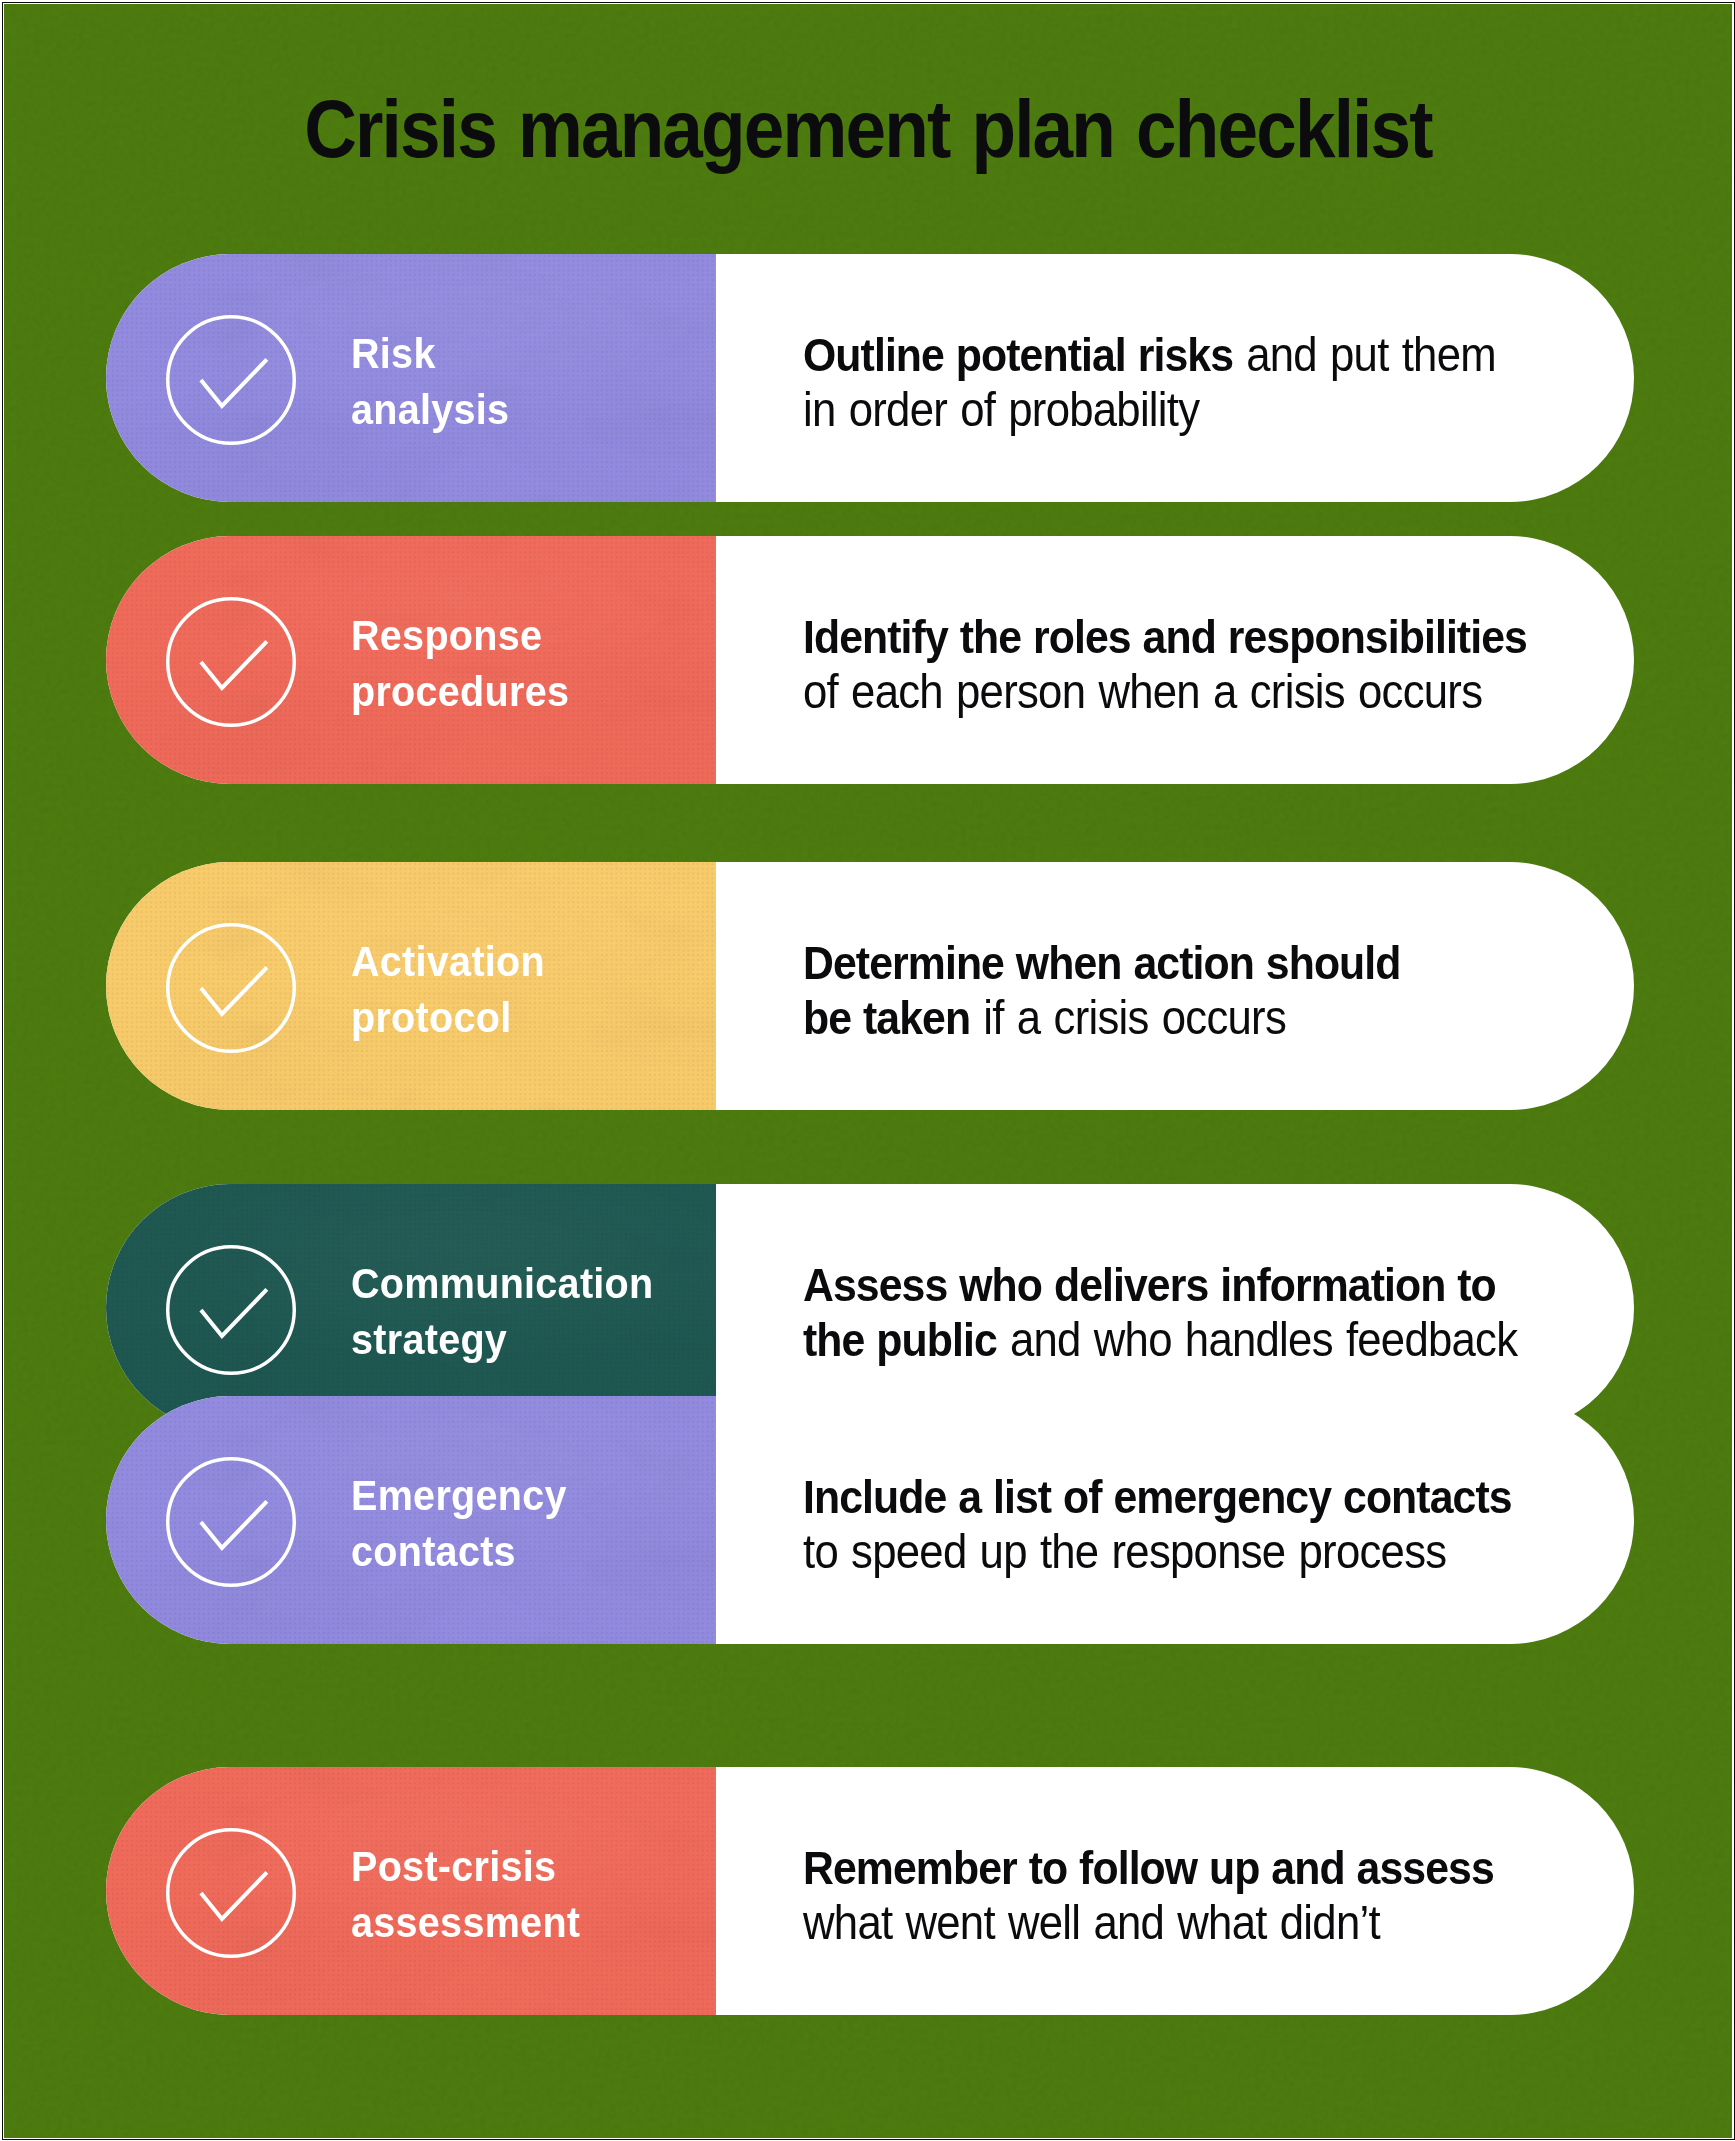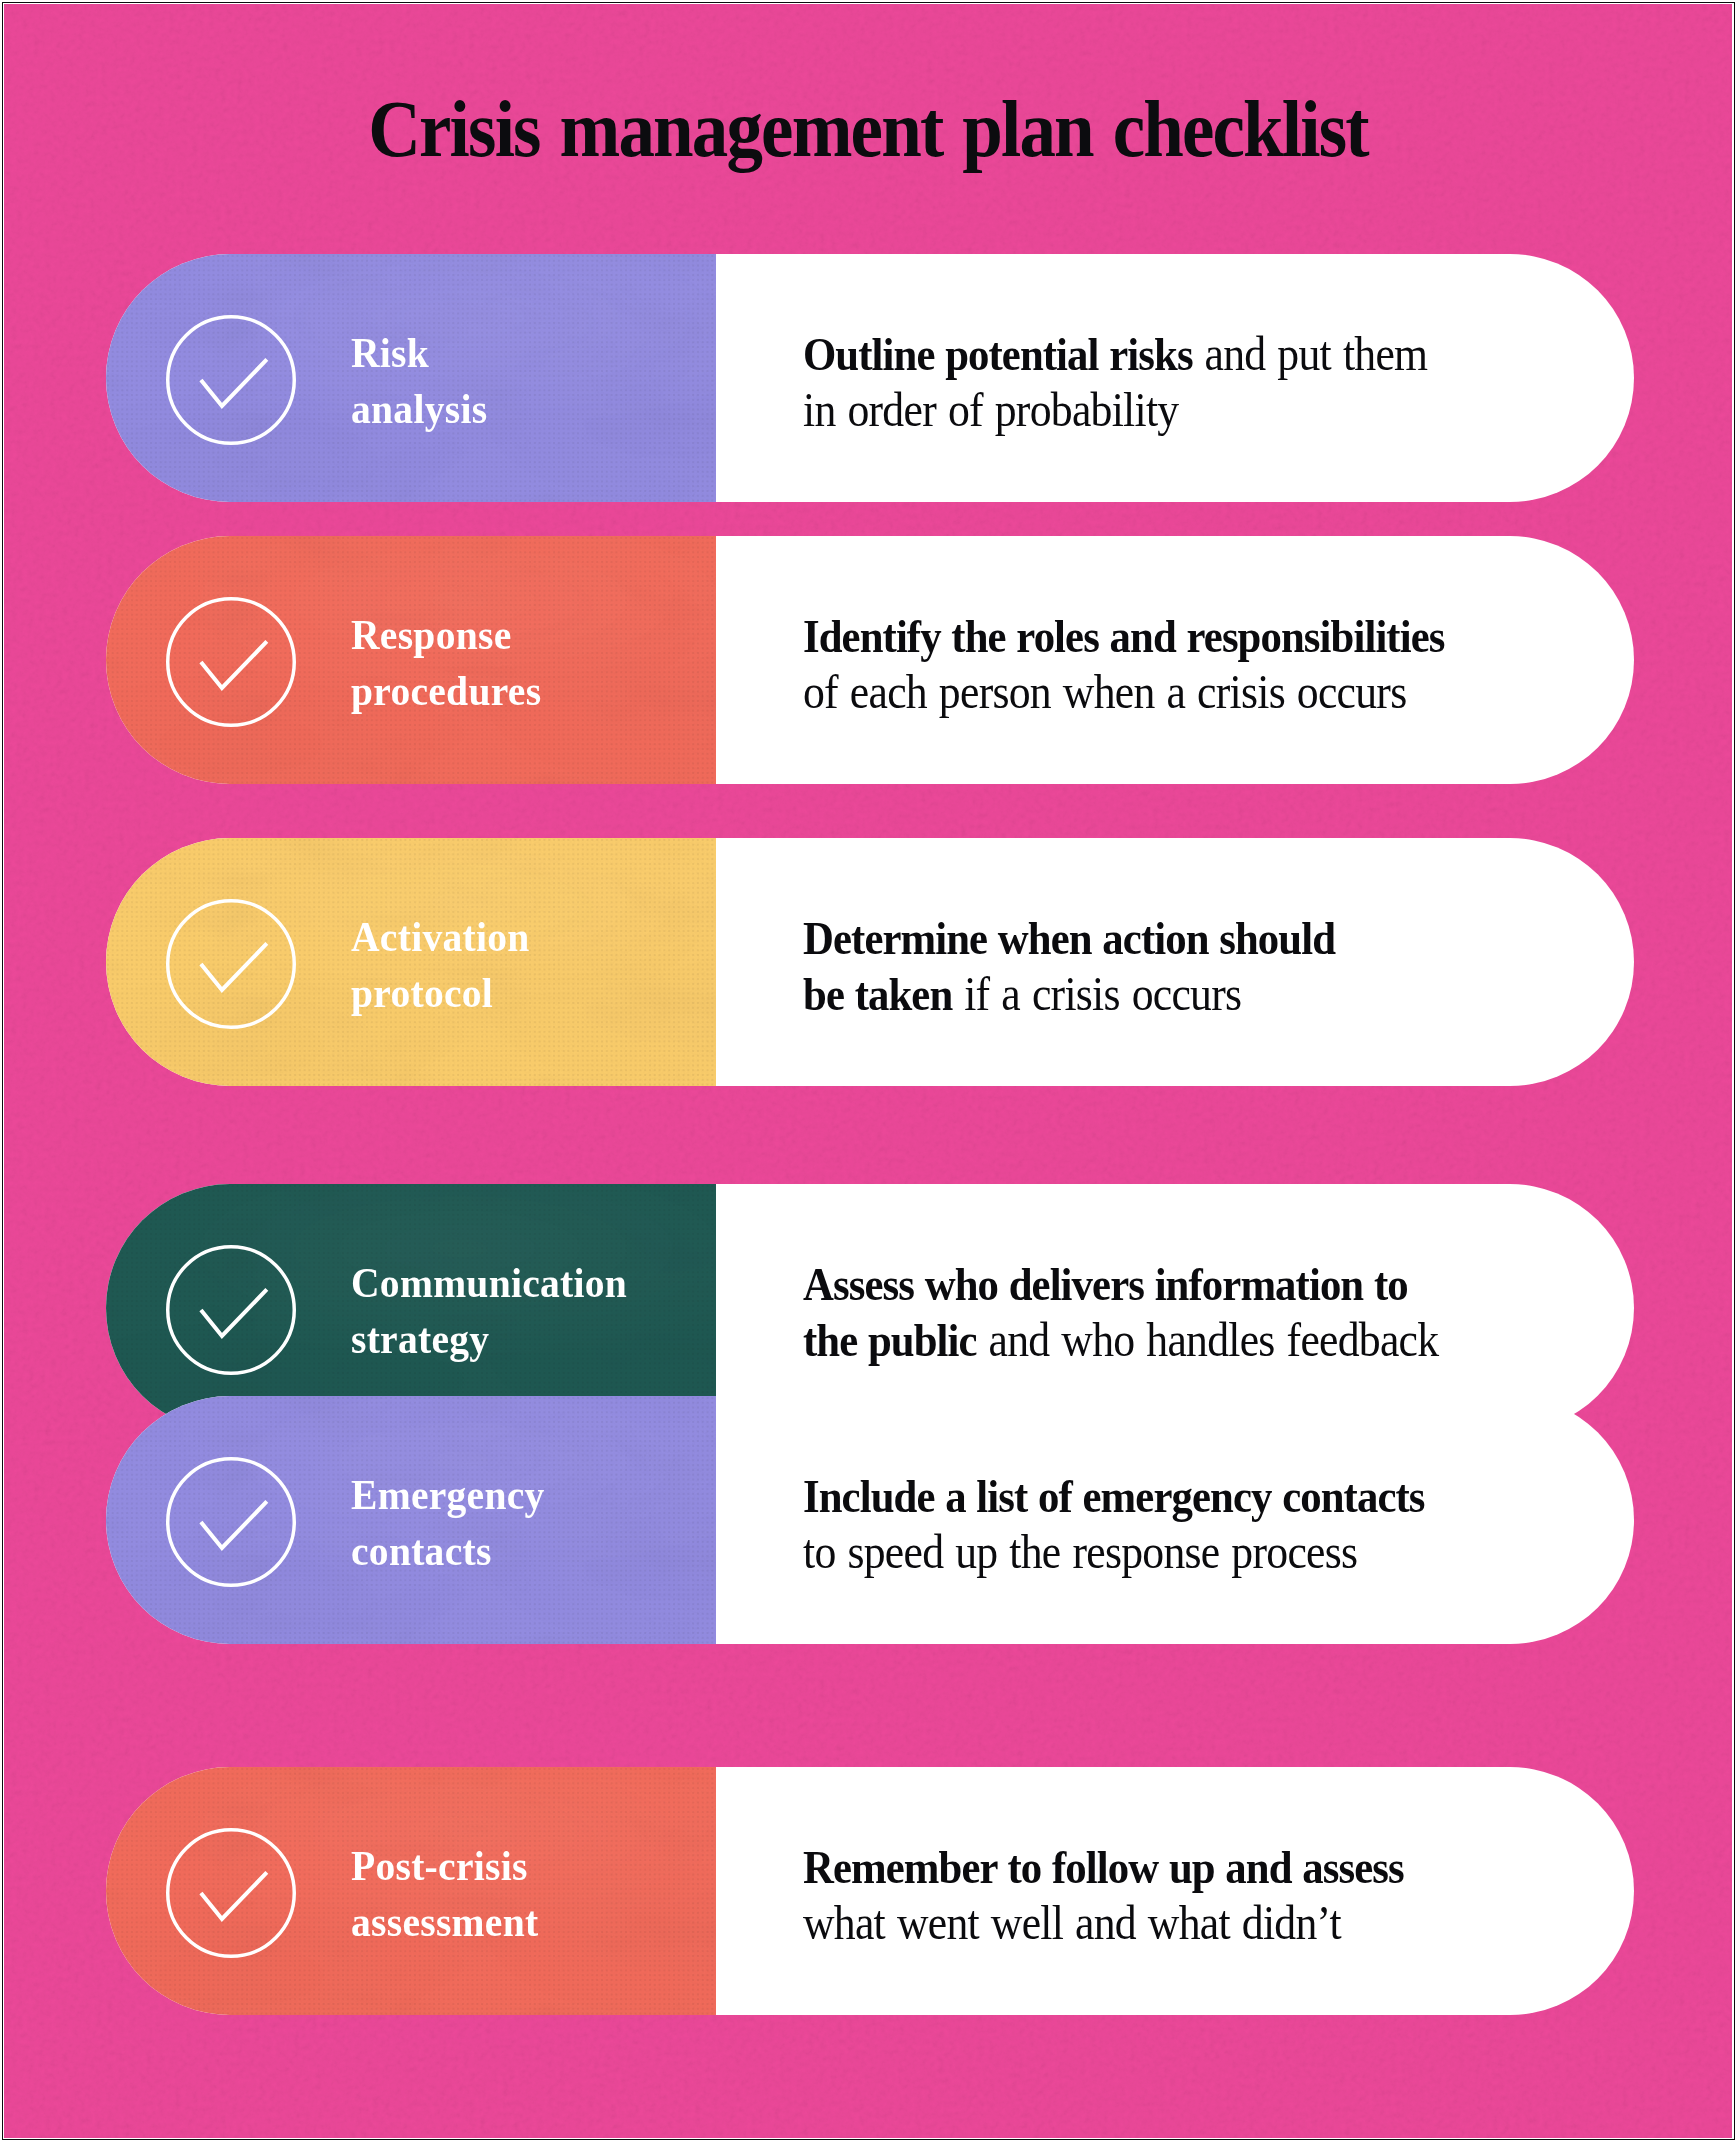--- a/index.html
+++ b/index.html
@@ -6,21 +6,21 @@
   html,body{margin:0;padding:0;background:#ffffff;}
   body{width:1736px;height:2141px;overflow:hidden;
     font-family:"Liberation Sans",sans-serif;
     -webkit-font-smoothing:antialiased;}
   #page{position:absolute;left:1.6px;top:1.6px;width:1733px;height:2138px;
     box-sizing:border-box;border:1.2px solid #0b0b0d;
     overflow:hidden;background:#ffffff;}
   #inner{position:absolute;left:0;top:0;width:1730px;height:2136px;
     overflow:hidden;background:#ffffff;}
   #inner>.layer{position:absolute;left:1px;top:1px;width:1728px;height:2134px;
-    overflow:hidden;background:#ec4899;font-family:Liberation Serif, serif;}
+    overflow:hidden;background:#4d7c0f;}
   #inner>.layer>.shift{position:absolute;left:-3.8px;top:-3.8px;width:1736px;height:2141px;}
 
   .noise-svg{position:absolute;width:0;height:0;overflow:hidden;}
   .paper{position:absolute;inset:0;pointer-events:none;z-index:2;
          opacity:.16;mix-blend-mode:multiply;}
 
   h1.title{position:absolute;left:0;top:89px;width:1736px;text-align:center;margin:0;
     font-size:81px;font-weight:700;color:#0c0c0f;letter-spacing:-2px;word-spacing:3.8px;
     line-height:81px;z-index:5;transform:scaleX(0.90);transform-origin:center top;}
 
@@ -135,21 +135,21 @@
     </div>
     <div class="label">
               <span>Response</span>
               <span>procedures</span>
             </div>
     <div class="desc">
               <span class="dline"><b>Identify the roles and responsibilities</b><span></span></span>
               <span class="dline"><b></b><span>of each person when a crisis occurs</span></span>
             </div>
   </div>
-  <div class="row" style="top: 838px;">
+  <div class="row" style="top: 862px;">
     <div class="card"></div>
     <div class="band" style="background: rgb(250, 205, 107);">
       <svg class="blot" width="610" height="248" preserveAspectRatio="none" viewBox="0 0 635 258">
                 <rect x="-20" y="-220" width="700" height="1800" filter="url(#blotch)"></rect>
               </svg>
       <svg class="tex" width="610" height="248" viewBox="0 0 635 258">
                 <rect width="635" height="258" filter="url(#grainBand)"></rect>
               </svg>
       <div class="dots"></div>
       <div class="smear"></div>

